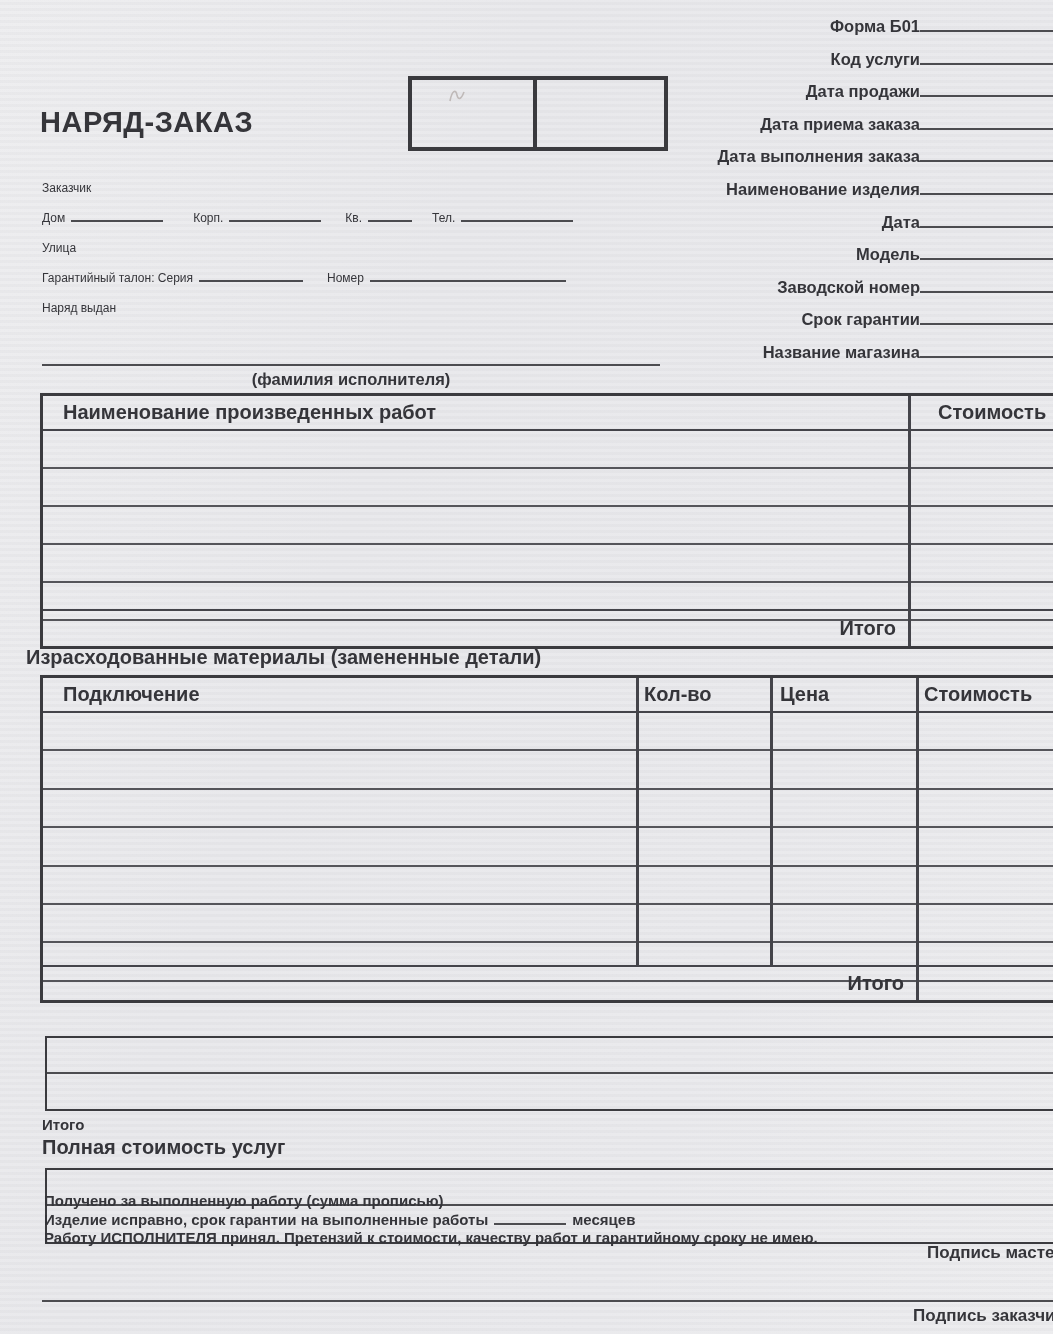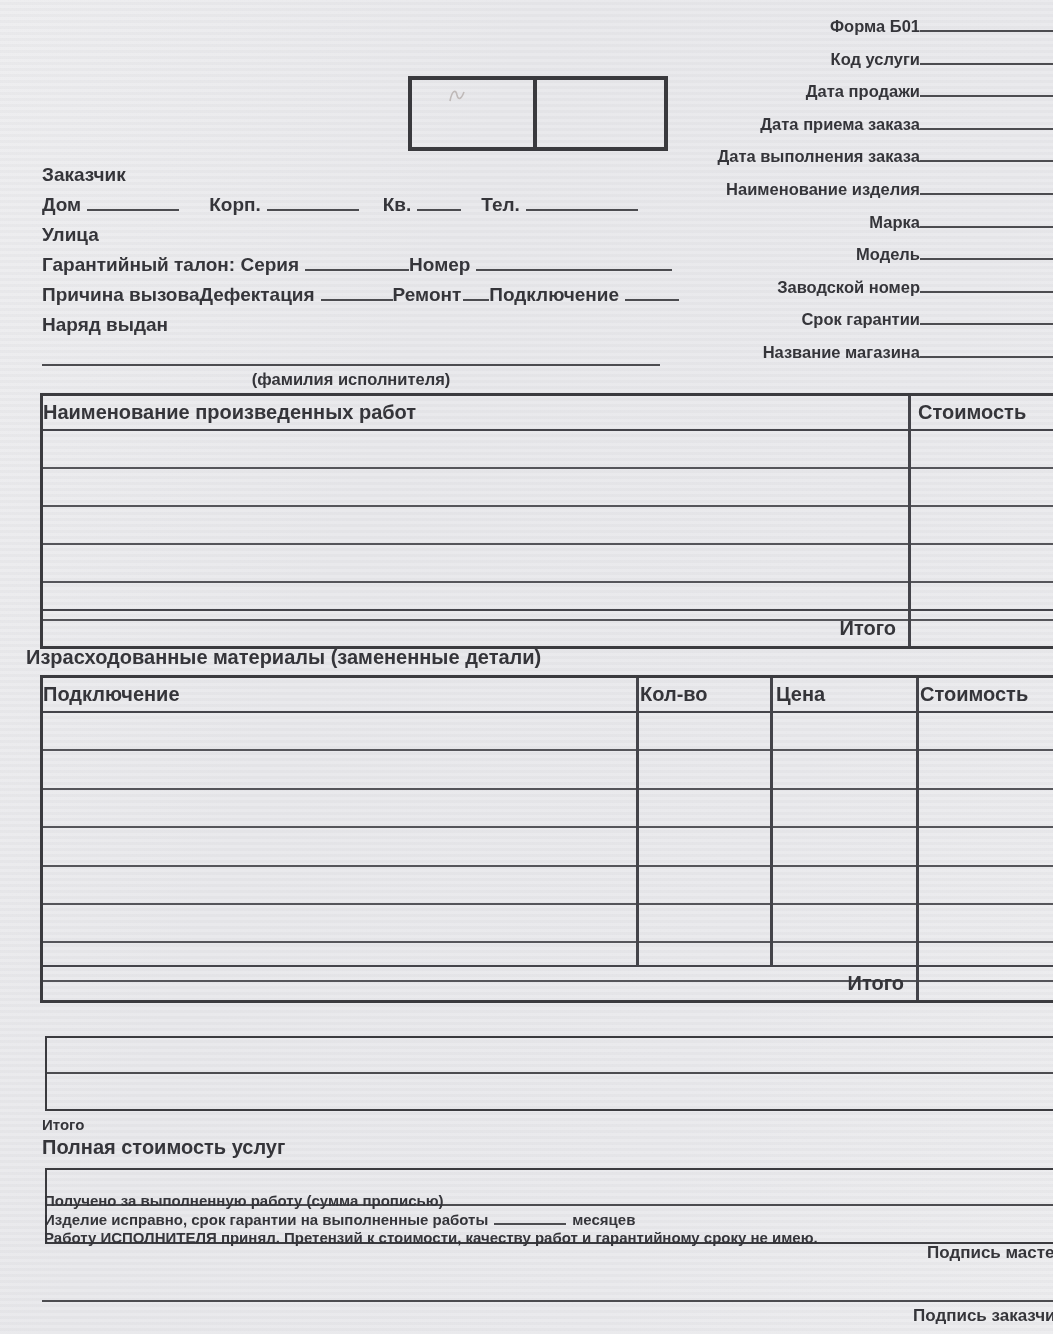--- a/index.html
+++ b/index.html
@@ -18,53 +18,54 @@
   
   .stamp{left:408px;top:76px;width:252px;height:67px;border:4px solid #3a3a3e;}
   .stamp .div{position:absolute;left:121px;top:0;bottom:0;width:4px;background:#3a3a3e;}
   
   .rcol{left:600px;top:16px;width:470px;}
   .rrow{display:flex;align-items:baseline;justify-content:flex-end;height:32.6px;}
   .rrow .lbl{font-size:16.5px;font-weight:bold;white-space:nowrap;}
   .rrow .fline{width:150px;}
   .fline{display:inline-block;border-bottom:2px solid #4c4c50;height:14px;}
   
-  .lcol{left:42px;top:164px;width:620px;font-size:19px;font-weight:bold;}
+  .lcol{left:42px;top:176px;width:620px;font-size:12px;font-weight:normal;}
   .frow{display:flex;align-items:baseline;height:30px;white-space:nowrap;}
   .frow .fline{flex:0 0 auto;margin-left:6px;}
   .grow{flex:1 1 auto;margin-left:6px;}
   .gap12{width:12px;} .gap20{width:20px;} .gap24{width:24px;} .gap30{width:30px;}
   .execline{left:42px;top:364px;width:618px;border-bottom:2px solid #4c4c50;height:0;}
   .exechint{left:42px;top:370px;width:618px;text-align:center;font-size:16.5px;font-weight:bold;}
   
   .tbl{border:3px solid #3b3b3f;border-right:none;background:transparent;}
   .t1{left:40px;top:393px;width:1020px;height:250px;}
   .t2{left:40px;top:675px;width:1020px;height:322px;}
   .thead{display:flex;height:33px;align-items:center;border-bottom:2.5px solid #44444a;font-size:20px;font-weight:bold;}
   .trow{height:36px;border-bottom:2px solid #55555a;}
   .trow:last-of-type{border-bottom:none;}
   .totrow{position:absolute;left:0;right:0;bottom:0;display:flex;align-items:center;border-top:2px solid #44444a;font-size:20px;font-weight:bold;}
   .t1 .totrow{height:35px;}
   .t2 .totrow{height:33px;}
   .vdiv{position:absolute;top:0;bottom:0;width:2.5px;background:#44444a;}
-  .hcell{padding-left:0;}
+  .hcell{padding-left:20px;}
   .sechead{font-size:20px;font-weight:bold;}
   .boxed{border:2.5px solid #3b3b3f;border-right:none;}
   .midline{position:absolute;left:0;right:0;border-bottom:2px solid #4c4c50;height:0;}
   .small-itogo{left:42px;top:1116px;font-size:15px;font-weight:600;}
   .footer-text{font-size:15px;font-weight:bold;line-height:18.5px;white-space:nowrap;}
   .blank{display:inline-block;width:72px;border-bottom:2px solid #4c4c50;height:12px;margin:0 6px;}
   .sign{font-size:17px;font-weight:bold;white-space:nowrap;}
   .botline{left:42px;top:1300px;width:1028px;border-bottom:2px solid #4c4c50;height:0;}
 </style>
 </head>
 <body>
 
 <div class="page">
 
+  <div class="abs title">НАРЯД-ЗАКАЗ</div>
 
   <div class="abs stamp">
     <div class="div"></div>
     <svg class="abs" style="left:36px;top:7px;" width="22" height="16" viewBox="0 0 22 16">
       <path d="M2,14 C4,3 8,2 9,8 C10,13 13,13 16,5" fill="none" stroke="#b5aeab" stroke-width="1.6" opacity="0.8"></path>
     </svg>
   </div>
 
   <div class="abs rcol">
     <div class="rrow">
@@ -85,21 +86,21 @@
       </div>
     <div class="rrow">
         <span class="lbl">Дата выполнения заказа</span>
         <span class="fline"></span>
       </div>
     <div class="rrow">
         <span class="lbl">Наименование изделия</span>
         <span class="fline"></span>
       </div>
     <div class="rrow">
-        <span class="lbl">Марка</span>
+        <span class="lbl">Дата</span>
         <span class="fline"></span>
       </div>
     <div class="rrow">
         <span class="lbl">Модель</span>
         <span class="fline"></span>
       </div>
     <div class="rrow">
         <span class="lbl">Заводской номер</span>
         <span class="fline"></span>
       </div>
@@ -136,32 +137,20 @@
         <span class="fline grow"></span>
     </div>
     <div class="frow">
       <span>Гарантийный талон: Серия</span>
         <span class="fline" style="width:104px"></span>
       <span class="gap24"></span>
       <span>Номер</span>
         <span class="fline" style="width:196px"></span>
     </div>
     <div class="frow">
-      <span>Причина вызова</span>
-      <span class="gap12"></span>
-      <span>Дефектация</span>
-        <span class="fline" style="width:72px"></span>
-      <span class="gap20"></span>
-      <span>Ремонт</span>
-        <span class="fline" style="width:26px;margin-left:2px"></span>
-      <span class="gap12"></span>
-      <span>Подключение</span>
-        <span class="fline" style="width:54px"></span>
-    </div>
-    <div class="frow">
       <span>Наряд выдан</span>
         <span class="fline grow"></span>
     </div>
   </div>
   <div class="abs execline"></div>
   <div class="abs exechint">(фамилия исполнителя)</div>
 
   <div class="abs tbl t1">
     <div class="vdiv" style="left:865px;"></div>
     <div class="thead">
@@ -178,21 +167,21 @@
     </div>
   </div>
 
   <div class="abs sechead" style="left:26px;top:646px;">Израсходованные материалы (замененные детали)</div>
   <div class="abs tbl t2">
     <div class="vdiv" style="left:593px;bottom:33px;"></div>
     <div class="vdiv" style="left:727px;bottom:33px;"></div>
     <div class="vdiv" style="left:873px;"></div>
     <div class="thead">
       <div class="hcell" style="width:581px;">Подключение</div>
-      <div class="hcell" style="width:120px;padding-left:0;margin-left:16px;">Кол-во</div>
+      <div class="hcell" style="width:120px;padding-left:0;">Кол-во</div>
       <div class="hcell" style="width:128px;padding-left:16px;">Цена</div>
       <div class="hcell" style="padding-left:16px;">Стоимость</div>
     </div>
     <div class="trow" style="height:36.4px"></div>
     <div class="trow" style="height:36.4px"></div>
     <div class="trow" style="height:36.4px"></div>
     <div class="trow" style="height:36.4px"></div>
     <div class="trow" style="height:36.4px"></div>
     <div class="trow" style="height:36.4px"></div>
     <div class="trow" style="height:36.4px"></div>

